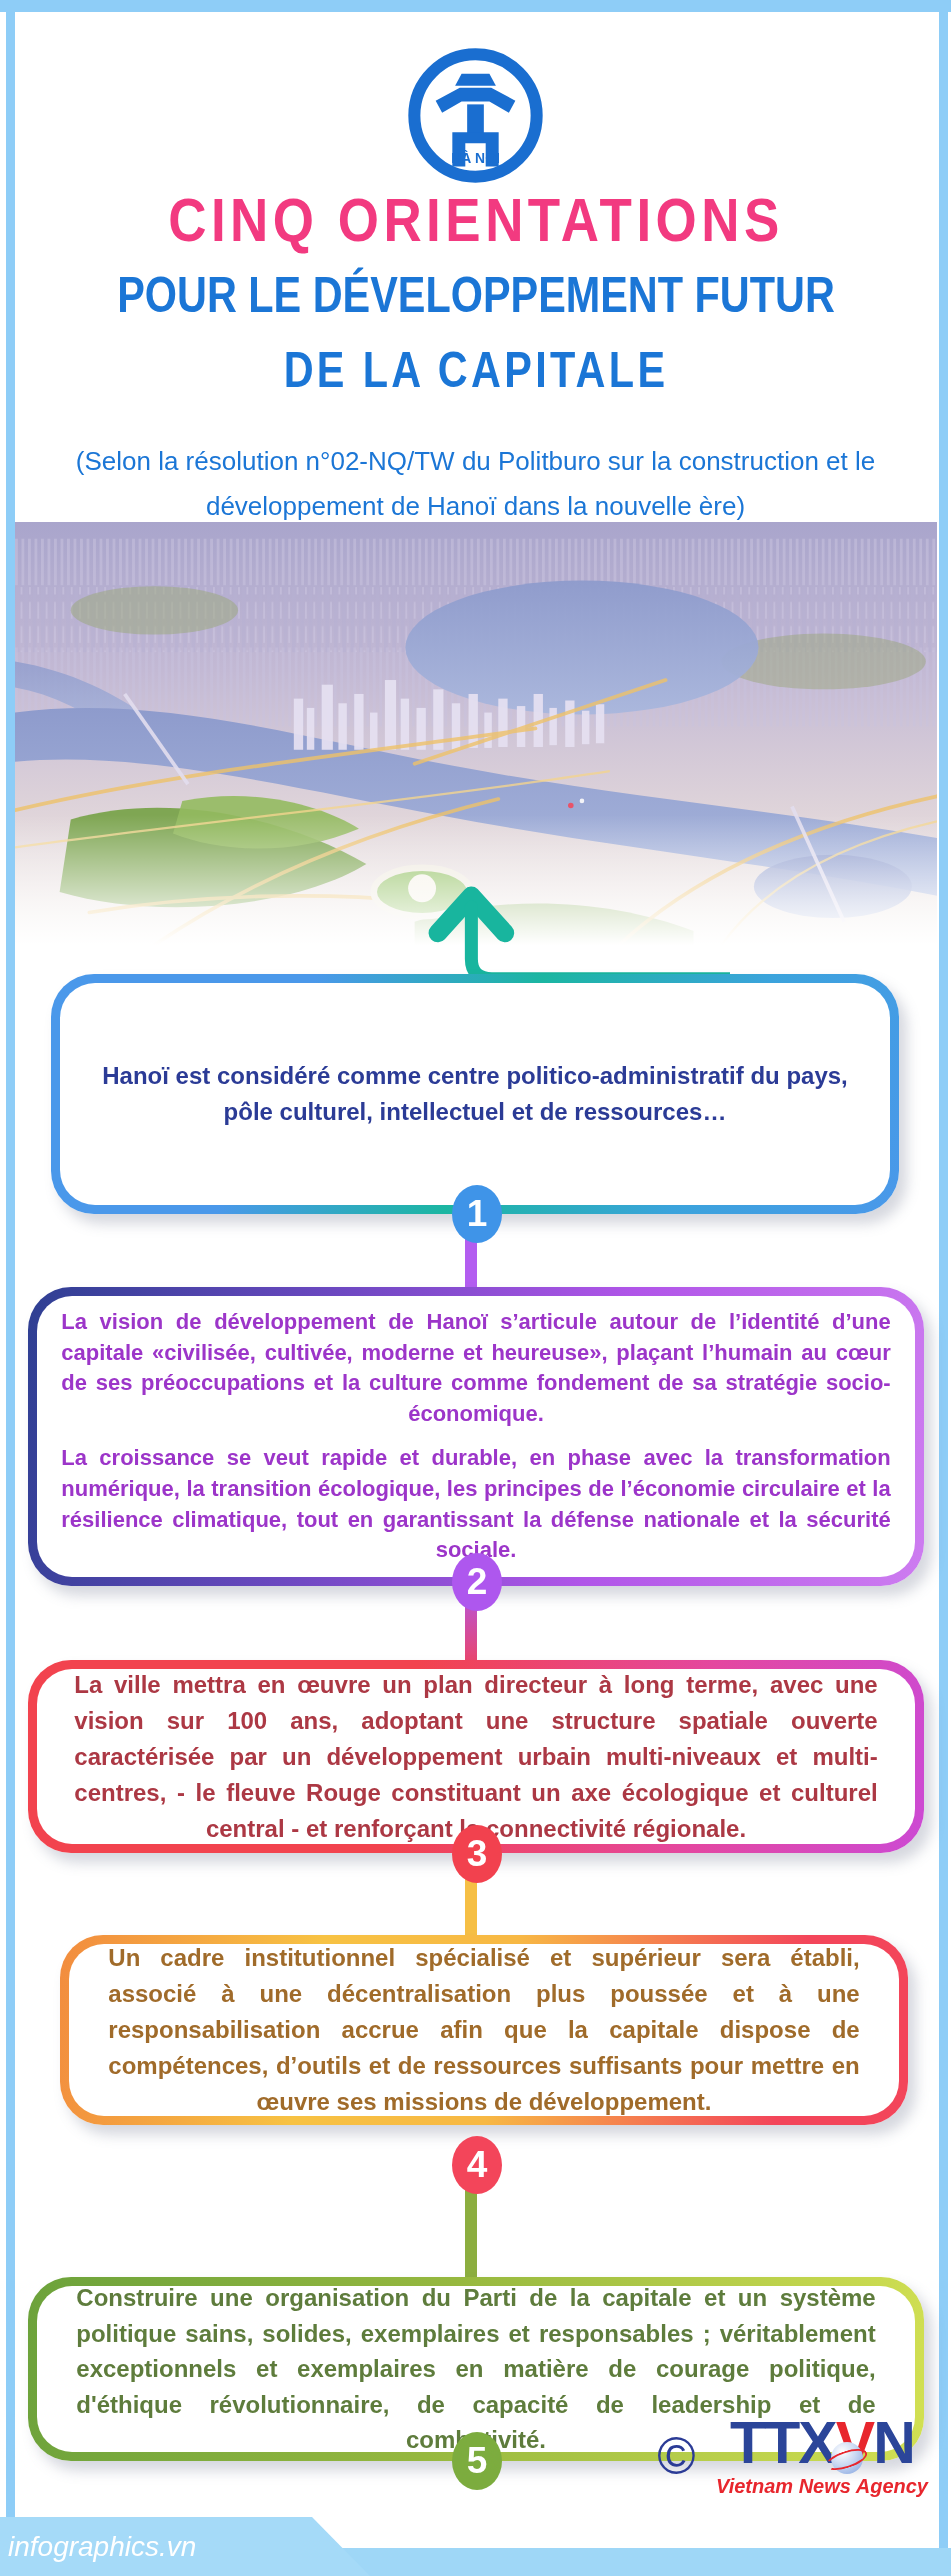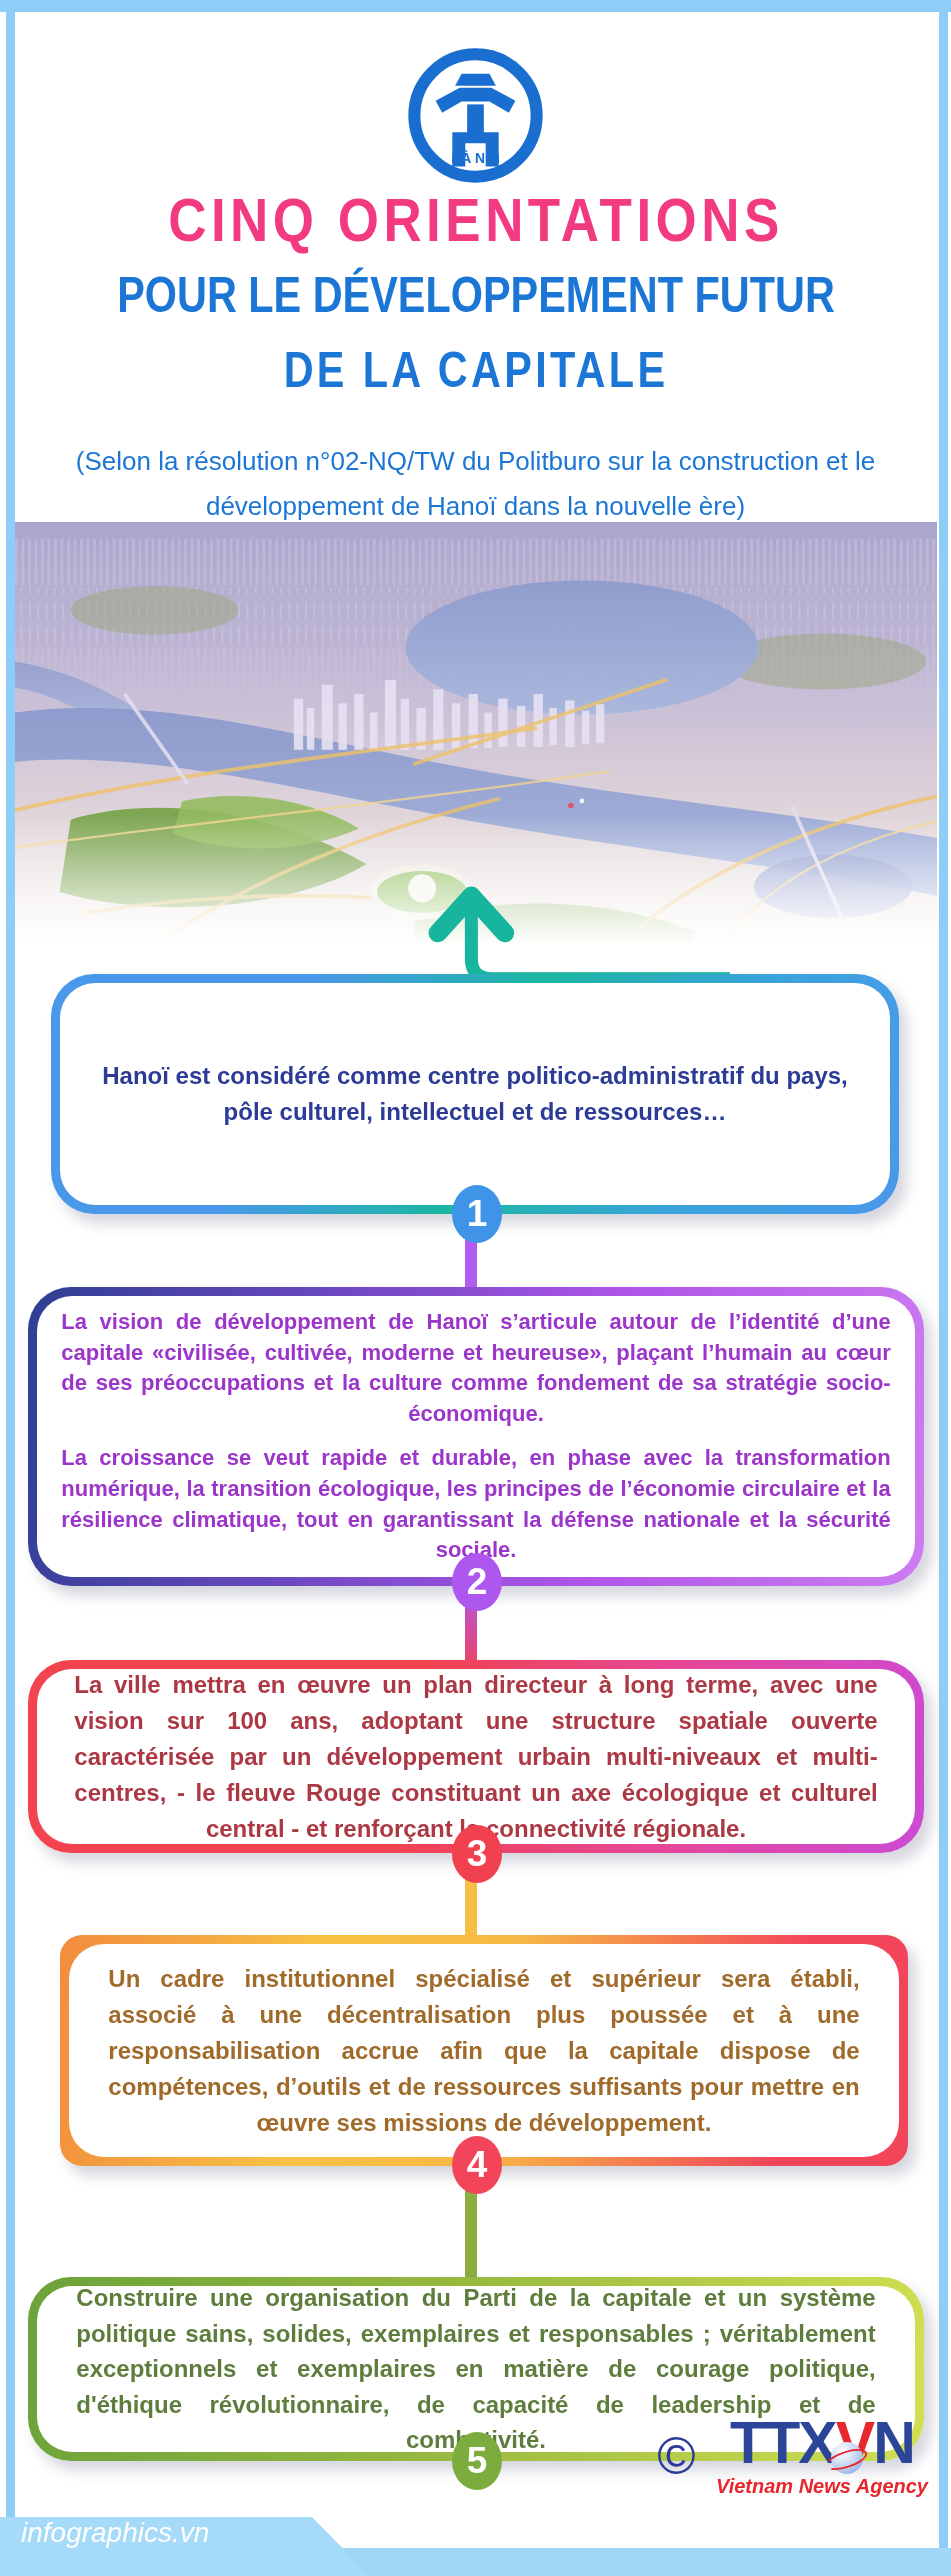--- a/index.html
+++ b/index.html
@@ -43,22 +43,22 @@
   .box2{left:28px;top:1287px;width:896px;height:299px;
         background:linear-gradient(100deg,#2E3F92 0%,#6B48C0 32%,#B055E8 64%,#CD7CF0 100%);}
   .box2 .box-inner{align-items:center;padding:11px 24px;gap:13px;}
   .box2 .col{flex:1;font-size:22px;line-height:1.4;color:#9C35C9;font-weight:bold;}
 
   .box3{left:28px;top:1660px;width:896px;height:193px;
         background:linear-gradient(100deg,#F2434E 0%,#F2434E 42%,#E4479F 74%,#CC4AD4 100%);}
   .box3 .box-inner{padding:7.4px 37px;}
   .box3 p{font-size:24px;line-height:1.5;color:#AC3844;}
 
-  .box4{left:60px;top:1935px;width:848px;height:231px;
-        background:linear-gradient(100deg,#F28C3E 0%,#F7C243 30%,#F7B844 52%,#F3455A 85%);border-radius:22px;}
+  .box4{left:60px;top:1935px;width:848px;height:190px;
+        background:linear-gradient(100deg,#F28C3E 0%,#F7C243 30%,#F7B844 52%,#F3455A 85%);}
   .box4 .box-inner{padding:7.4px 39px;}
   .box4 p{font-size:24px;line-height:1.5;color:#A06B2A;}
 
   .box5{left:28px;top:2277px;width:896px;height:184px;
         background:linear-gradient(100deg,#6CA23B 0%,#96B83F 46%,#D2E053 100%);}
   .box5 .box-inner{padding:5.6px 39px;}
   .box5 p{font-size:24px;line-height:1.48;color:#5E7C3C;}
 
   
   .num{position:absolute;left:452px;width:50px;height:58px;border-radius:50%;z-index:5;
@@ -74,21 +74,21 @@
   .pipe{position:absolute;left:465px;width:12px;border-radius:7.4px;z-index:1;}
   .p12{top:1218px;height:80px;background:#B35DF0;}
   .p23{top:1580px;height:91px;background:linear-gradient(#AE57EE,#F0435E);}
   .p34{top:1852px;height:94px;background:#F6BF45;}
   .p45{top:2163px;height:125px;background:#8CAE3F;}
 
   
   .footer-band{position:absolute;left:0;bottom:0;width:952px;height:28px;background:#9FD7F7;z-index:4;}
   .footer-tab{position:absolute;left:0;bottom:0;width:372px;height:59px;background:#A5DAF8;z-index:5;
               clip-path:polygon(0 0,312px 0,370px 59px,0 59px);
-              display:flex;align-items:flex-start;padding-left:21px;box-sizing:border-box;}
+              display:flex;align-items:center;padding-left:8px;box-sizing:border-box;}
   .footer-site{color:#ffffff;font-size:28px;font-style:italic;}
   .agency{position:absolute;right:24px;bottom:78px;display:flex;align-items:center;gap:20.5px;z-index:4;}
   .copyright{font-size:52px;color:#2B3B96;line-height:1;}
   .ttx{position:relative;text-align:center;}
   .ttx-letters{font-size:59px;font-weight:bold;letter-spacing:-1.9px;line-height:1;}
   .ttx-blue{color:#2B4599;}
   .ttx-red{color:#E8262D;}
   .globe{position:absolute;left:115px;top:28px;width:32px;height:32px;border-radius:50%;
          background:radial-gradient(circle at 35% 30%,#FFFFFF 0%,#C9D8F2 45%,#7FA0DE 100%);}
   .globe::after{content:'';position:absolute;left:-6.5px;top:8.4px;width:39px;height:13px;

